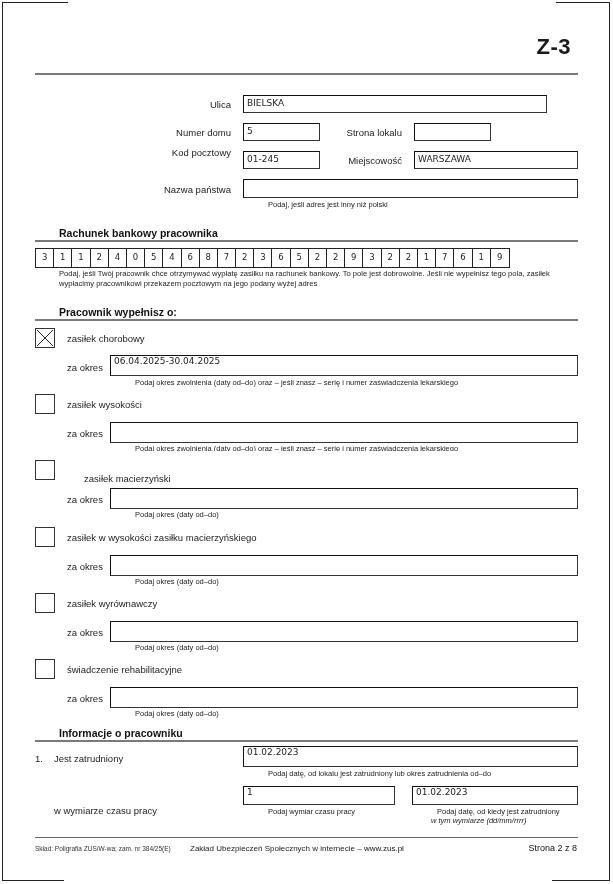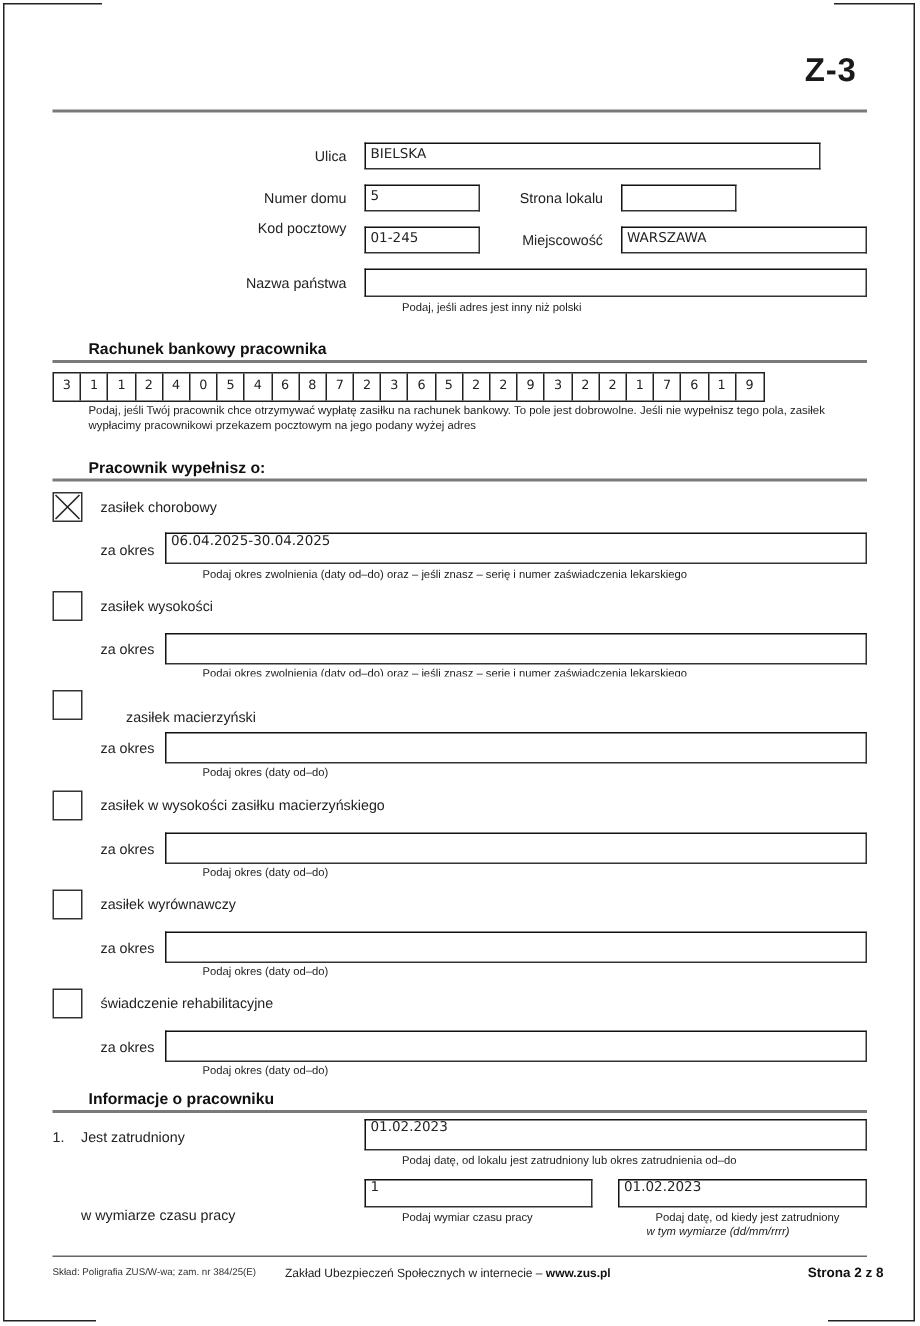--- a/index.html
+++ b/index.html
@@ -24,22 +24,22 @@
     .bank-row { position: absolute; left: 35px; top: 248px; display: flex; border: 1px solid #222; }
     .bank-cell { width: 18.2px; height: 18px; border-right: 1px solid #222; font-family: "DejaVu Sans", sans-serif; font-size: 8.5px; text-align: center; line-height: 17px; color: #222; }
     .bank-cell:last-child { border-right: none; }
 
     .checkbox { position: absolute; left: 35px; width: 20px; height: 20px; border: 1px solid #333; background: #fff; }
     .checkbox svg { position: absolute; left: 0; top: 0; }
 
     .footer-rule { position: absolute; left: 35px; top: 837px; width: 543px; height: 1px; background: #666; }
     .footer-small { position: absolute; left: 35px; top: 845px; font-size: 6.5px; color: #333; }
     .footer-mid { position: absolute; left: 190px; top: 844px; font-size: 8px; color: #222; }
-    .footer-mid b { font-weight: bold; color: #111; }
-    .footer-right { position: absolute; right: 24px; top: 843px; font-size: 9px; font-weight: bold; color: #111; }
+    .footer-mid b { font-weight: normal; color: #111; }
+    .footer-right { position: absolute; right: 36px; top: 843px; font-size: 9px; font-weight: normal; color: #111; }
   </style>
 </head>
 <body>
 
 <div class="frame-left"></div>
 <div class="frame-right"></div>
 <div class="corner" style="left:2px; top:2px; width:66px;"></div>
 <div class="corner" style="left:556px; top:2px; width:54px;"></div>
 <div class="corner" style="left:2px; top:880px; width:62px;"></div>
 <div class="corner" style="left:552px; top:880px; width:58px;"></div>

